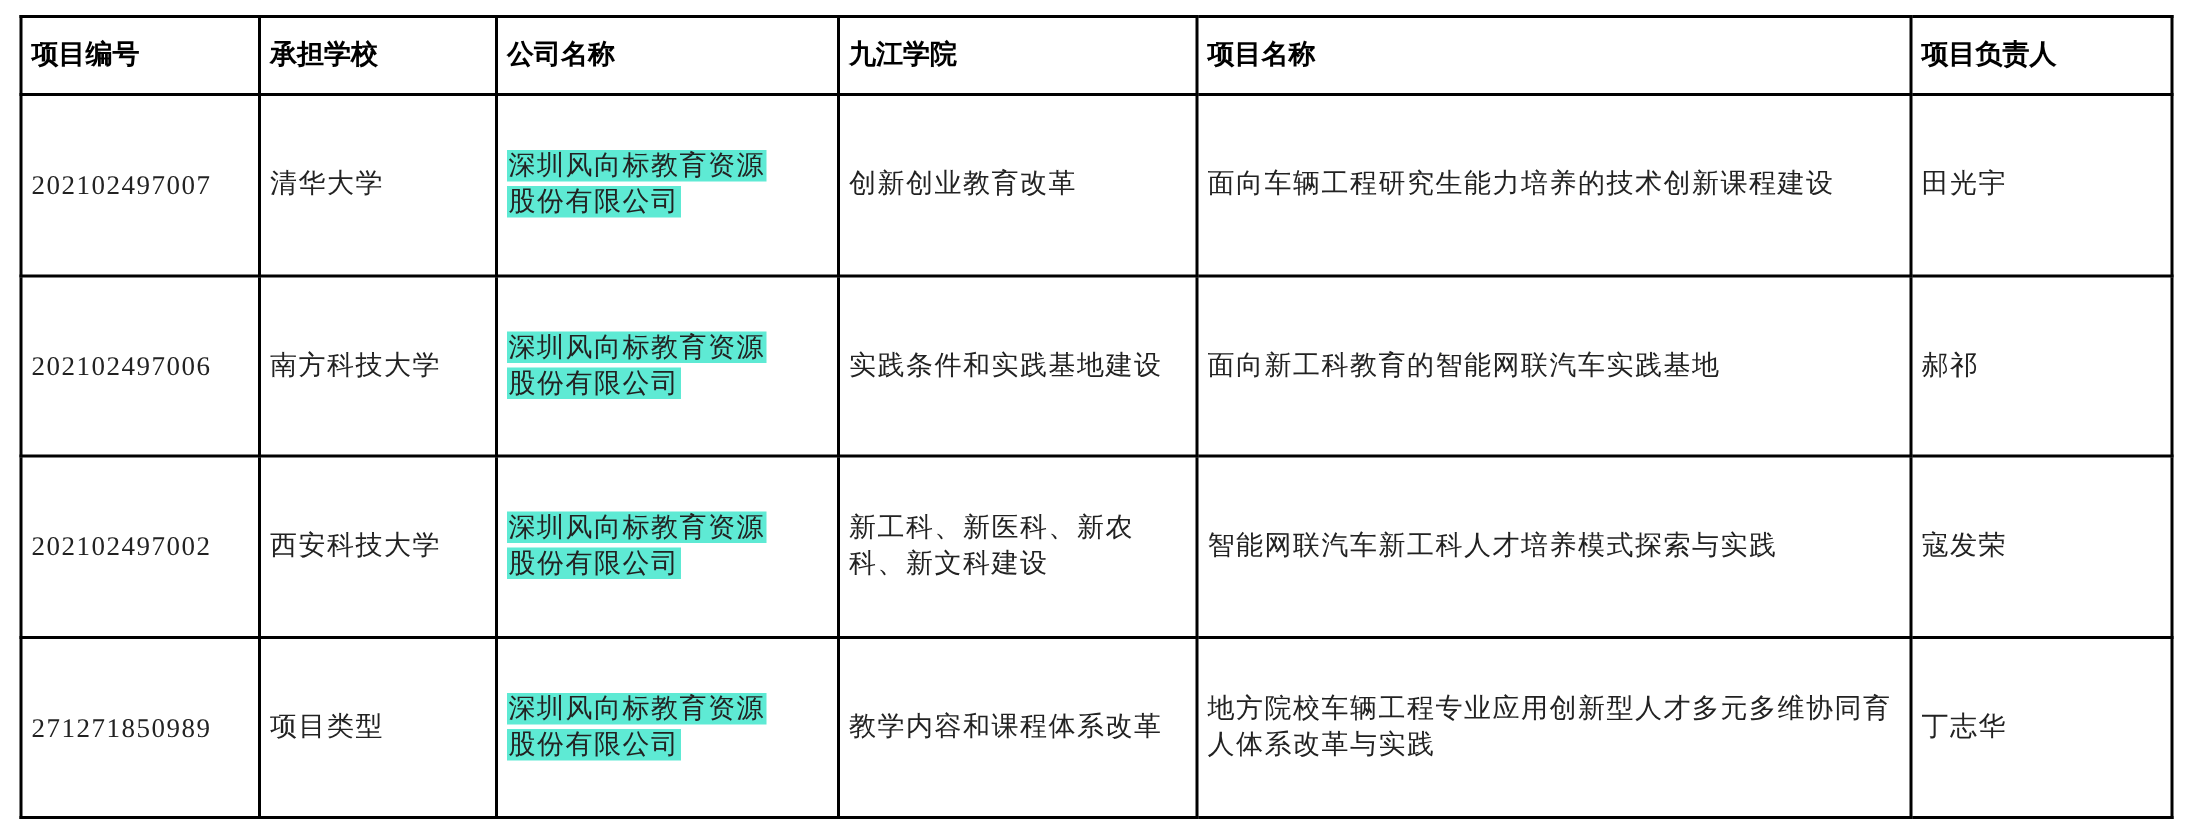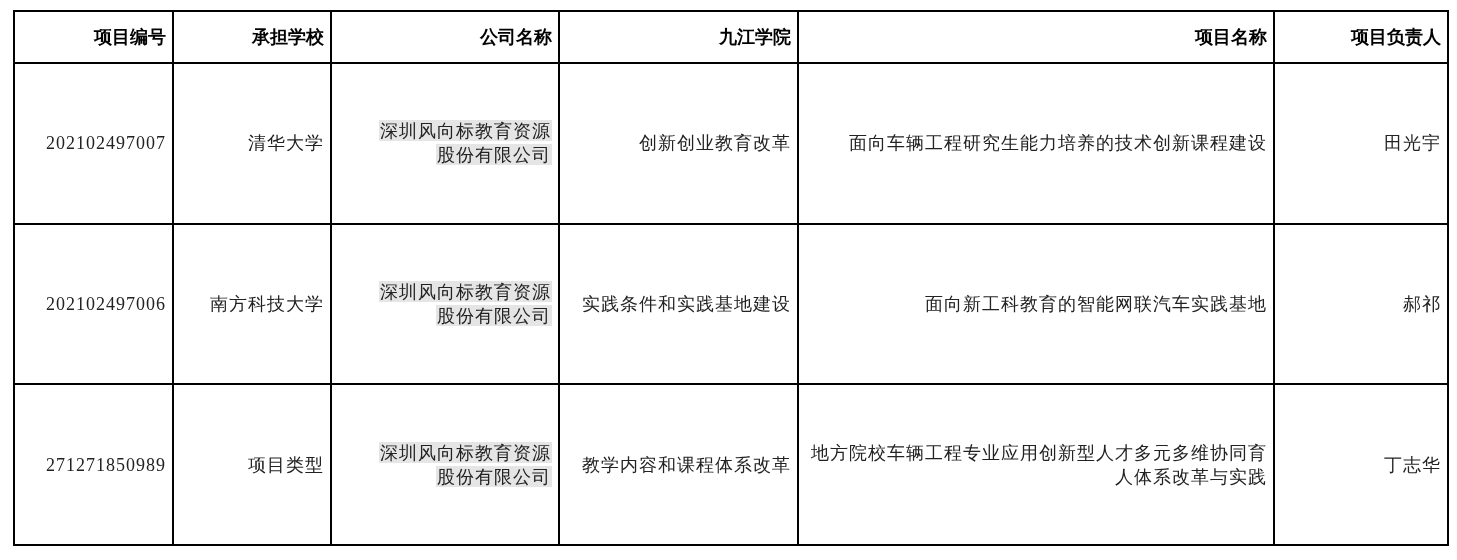--- a/index.html
+++ b/index.html
@@ -6,33 +6,33 @@
     body { width: 1457px; height: 560px; position: relative; overflow: hidden; }
     table.proj {
       position: absolute; left: 13px; top: 10px;
       width: 1434px; height: 536px;
       border-collapse: collapse; table-layout: fixed;
       font-family: "DejaVu Serif", "Liberation Serif", serif;
       color: #222;
     }
     table.proj th, table.proj td {
       border: 2px solid #000;
-      text-align: right; vertical-align: middle;
+      text-align: left; vertical-align: middle;
       padding: 0 6px;
       font-size: 18px; line-height: 24px;
       font-weight: normal;
     }
     table.proj th {
       font-family: "DejaVu Sans", "Liberation Sans", sans-serif;
       font-weight: bold; font-size: 18px; color: #000;
       height: 50px;
     }
     table.proj td { height: 68px; letter-spacing: 1px; }
     td.code { font-family: Liberation Serif, serif; font-size: 18px; letter-spacing: 0; }
-    .hl { background: #e5e5e5; line-height: 24px; padding: 0 1px; }
+    .hl { background: #5eead4; line-height: 24px; padding: 0 1px; }
   </style>
 </head>
 <body>
 
 <table class="proj">
   <colgroup>
     <col style="width:159px">
       <col style="width:158px">
       <col style="width:228px">
     <col style="width:239px">
@@ -60,20 +60,28 @@
     </tr>
     <tr>
       <td class="code">202102497006</td>
       <td>南方科技大学</td>
       <td><span class="hl">深圳风向标教育资源</span><br><span class="hl">股份有限公司</span></td>
       <td>实践条件和实践基地建设</td>
       <td>面向新工科教育的智能网联汽车实践基地</td>
       <td>郝祁</td>
     </tr>
     <tr>
+      <td class="code">202102497002</td>
+      <td>西安科技大学</td>
+      <td><span class="hl">深圳风向标教育资源</span><br><span class="hl">股份有限公司</span></td>
+      <td>新工科、新医科、新农科、新文科建设</td>
+      <td>智能网联汽车新工科人才培养模式探索与实践</td>
+      <td>寇发荣</td>
+    </tr>
+    <tr>
       <td class="code">271271850989</td>
       <td>项目类型</td>
       <td><span class="hl">深圳风向标教育资源</span><br><span class="hl">股份有限公司</span></td>
       <td>教学内容和课程体系改革</td>
       <td>地方院校车辆工程专业应用创新型人才多元多维协同育人体系改革与实践</td>
       <td>丁志华</td>
     </tr>
   </tbody>
 </table>
 

